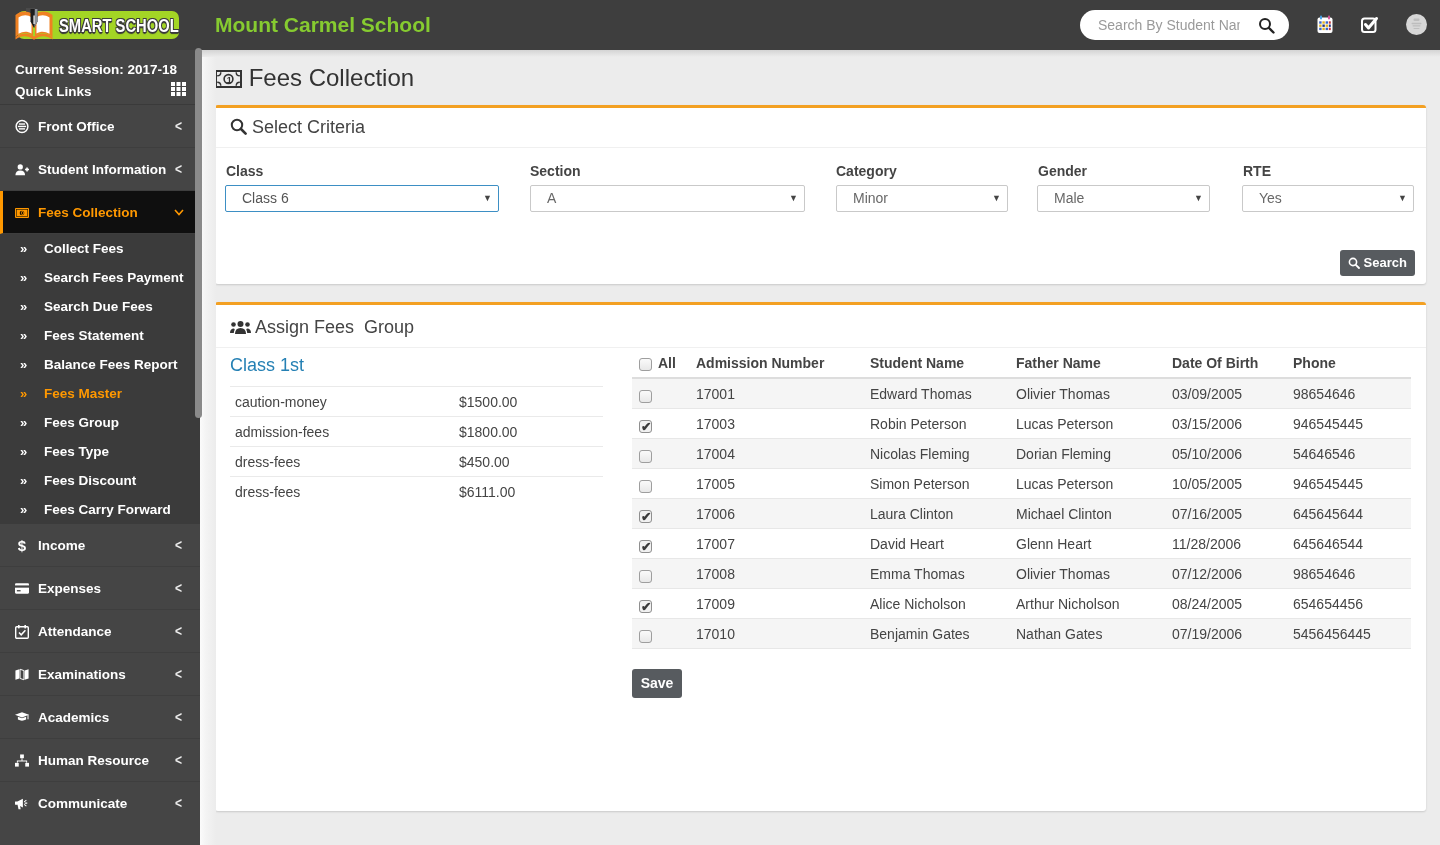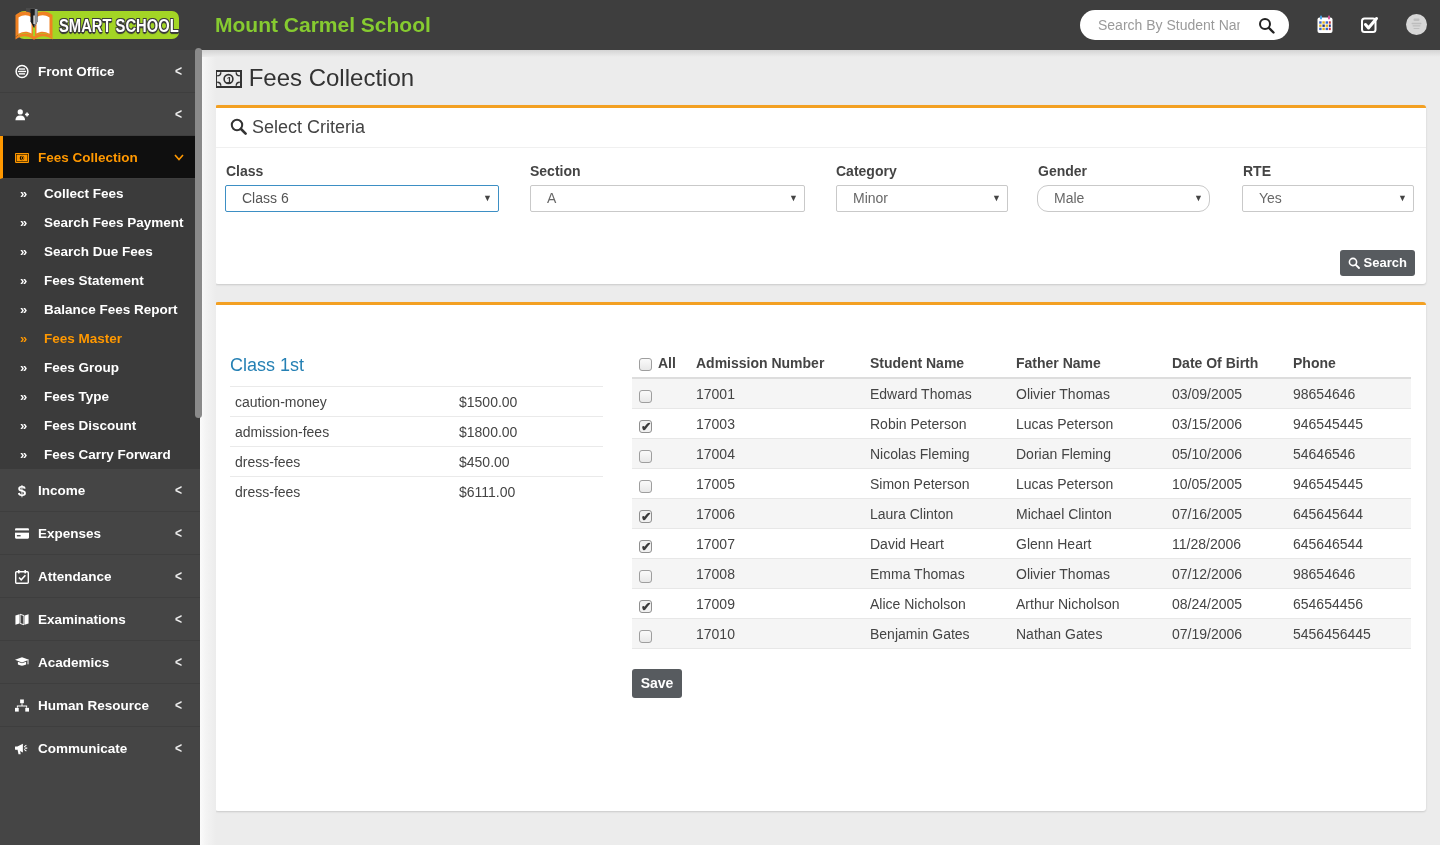--- a/index.html
+++ b/index.html
@@ -137,20 +137,35 @@
     <g fill="#bdbdbd">
       <rect x="7.5" y="4.5" width="6" height="2.6" rx="1"></rect>
       <rect x="5.5" y="8.8" width="10" height="1.5" rx="0.7"></rect>
       <rect x="6.5" y="11.2" width="8" height="1.2" rx="0.6"></rect>
       <rect x="7.5" y="14" width="6" height="1" rx="0.5"></rect>
     </g>
   </svg>
 </div>
 
 <div class="sidebar">
+  <div class="sb-top">
+    <div class="l1">Current Session: 2017-18</div>
+    <div class="l2">Quick Links</div>
+    <svg style="position:absolute;right:14px;bottom:8px;" width="15" height="14" viewBox="0 0 15 14" fill="#fff">
+      <rect x="0" y="0" width="4" height="4"></rect>
+        <rect x="5.5" y="0" width="4" height="4"></rect>
+        <rect x="11" y="0" width="4" height="4"></rect>
+      <rect x="0" y="5" width="4" height="4"></rect>
+        <rect x="5.5" y="5" width="4" height="4"></rect>
+        <rect x="11" y="5" width="4" height="4"></rect>
+      <rect x="0" y="10" width="4" height="4"></rect>
+        <rect x="5.5" y="10" width="4" height="4"></rect>
+        <rect x="11" y="10" width="4" height="4"></rect>
+    </svg>
+  </div>
 
   <div class="menu-item">
       <span class="mi-icon">
     <svg width="15" height="15" viewBox="0 0 15 15">
           <circle cx="7.5" cy="7.5" r="6.3" fill="none" stroke="#fff" stroke-width="1.6"></circle>
           <rect x="4.2" y="4.1" width="6.6" height="1.5" fill="#fff"></rect>
           <rect x="3.1" y="6.7" width="8.8" height="1.5" fill="#fff"></rect>
           <rect x="4.2" y="9.3" width="6.6" height="1.5" fill="#fff"></rect>
         </svg>
     </span>
@@ -160,20 +175,21 @@
 
   <div class="menu-item">
       <span class="mi-icon">
     <svg width="16" height="14" viewBox="0 0 16 14" fill="#fff">
           <circle cx="6" cy="3.5" r="3"></circle>
           <path d="M0.5 13 Q0.5 7.5 6 7.5 Q11.5 7.5 11.5 13 Z"></path>
           <rect x="11.5" y="5.5" width="4.5" height="1.8"></rect>
           <rect x="12.85" y="4.15" width="1.8" height="4.5"></rect>
         </svg>
     </span>
+      <span class="mi-text">Student Information</span>
       <span class="chev">&lt;</span>
     </div>
 
   <div class="menu-item active">
       <span class="mi-icon">
     <svg width="17" height="12" viewBox="0 0 17 12">
           <rect x="0" y="0" width="17" height="12" rx="1" fill="#ff9800"></rect>
           <rect x="1.6" y="1.6" width="13.8" height="8.8" fill="none" stroke="#2a1c00" stroke-width="0.8"></rect>
           <circle cx="8.5" cy="6" r="2.8" fill="#1a1100"></circle>
           <text x="7.3" y="8.3" font-size="6.5" fill="#ff9800" font-weight="bold">0</text>
@@ -330,32 +346,44 @@
       </div>
     <div style="position:relative;">
       <span class="fl" style="left:11px;">Class</span>
       <span class="fl" style="left:315px;">Section</span>
       <span class="fl" style="left:621px;">Category</span>
       <span class="fl" style="left:823px;">Gender</span>
       <span class="fl" style="left:1028px;">RTE</span>
       <div class="sel focus" style="left:10px; width:274px;">Class 6<span class="caret">▼</span></div>
       <div class="sel" style="left:315px; width:275px;">A<span class="caret">▼</span></div>
       <div class="sel" style="left:621px; width:172px;">Minor<span class="caret">▼</span></div>
-      <div class="sel" style="left:822px; width:173px;border-radius:11px;">Male<span class="caret">▼</span></div>
+      <div class="sel" style="left:822px; width:173px;">Male<span class="caret">▼</span></div>
       <div class="sel" style="left:1027px; width:172px;">Yes<span class="caret">▼</span></div>
       <div class="btn" id="searchbtn">
         <svg class="ic-inline" width="12" height="12" viewBox="0 0 12 12">
             <circle cx="5" cy="5" r="3.6" fill="none" stroke="#fff" stroke-width="1.6"></circle>
             <line x1="7.8" y1="7.8" x2="11" y2="11" stroke="#fff" stroke-width="1.8" stroke-linecap="round"></line>
           </svg>
         Search</div>
     </div>
   </div>
 
   <div class="card card2">
+    <div class="card-head">
+        <div class="ct">
+      <svg class="ic-inline" width="21" height="15" viewBox="0 0 21 15" fill="#333">
+            <circle cx="10.5" cy="4" r="3"></circle>
+            <path d="M5 14 Q5 8 10.5 8 Q16 8 16 14 Z"></path>
+            <circle cx="3.5" cy="4.5" r="2.3"></circle>
+            <path d="M0 13 Q0 8.5 4 8.5 L4.8 9.5 Q3.8 11 3.8 13 Z"></path>
+            <circle cx="17.5" cy="4.5" r="2.3"></circle>
+            <path d="M21 13 Q21 8.5 17 8.5 L16.2 9.5 Q17.2 11 17.2 13 Z"></path>
+          </svg>
+      Assign Fees&nbsp; Group</div>
+      </div>
 
     <div class="class-title">Class 1st</div>
     <div class="flist">
       <div class="frow">caution-money<span class="pr">$1500.00</span></div>
       <div class="frow">admission-fees<span class="pr">$1800.00</span></div>
       <div class="frow">dress-fees<span class="pr">$450.00</span></div>
       <div class="frow">dress-fees<span class="pr">$6111.00</span></div>
     </div>
 
     <div class="gtable">

